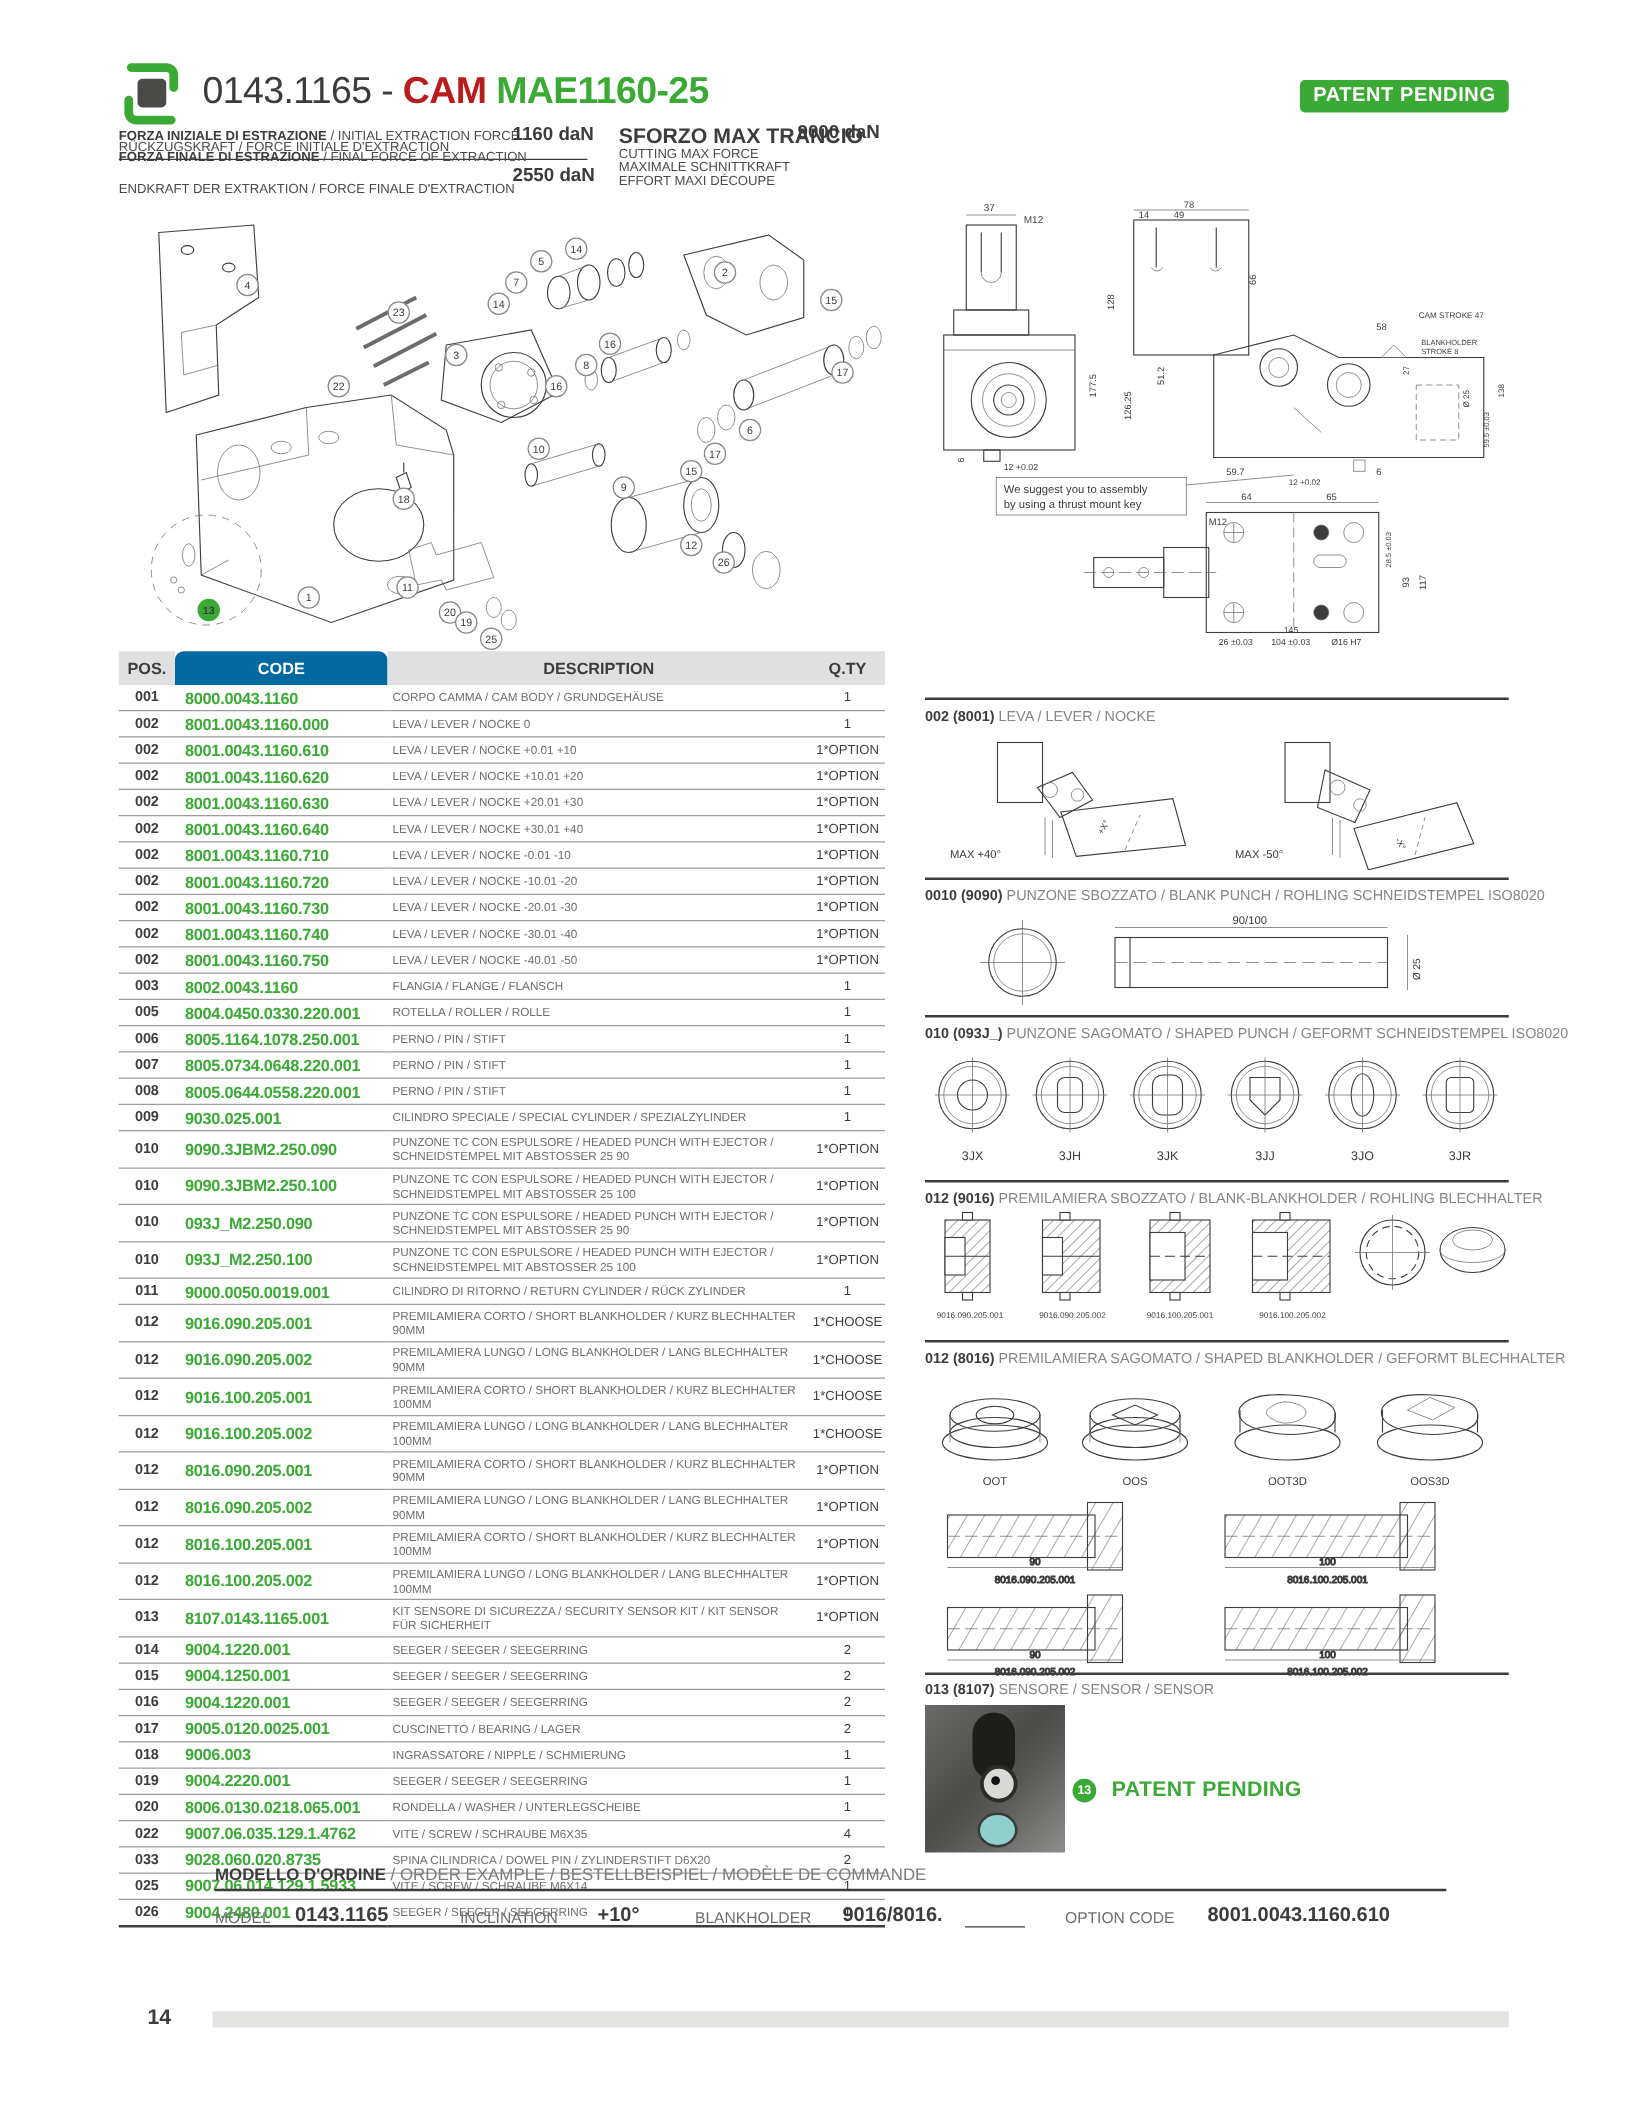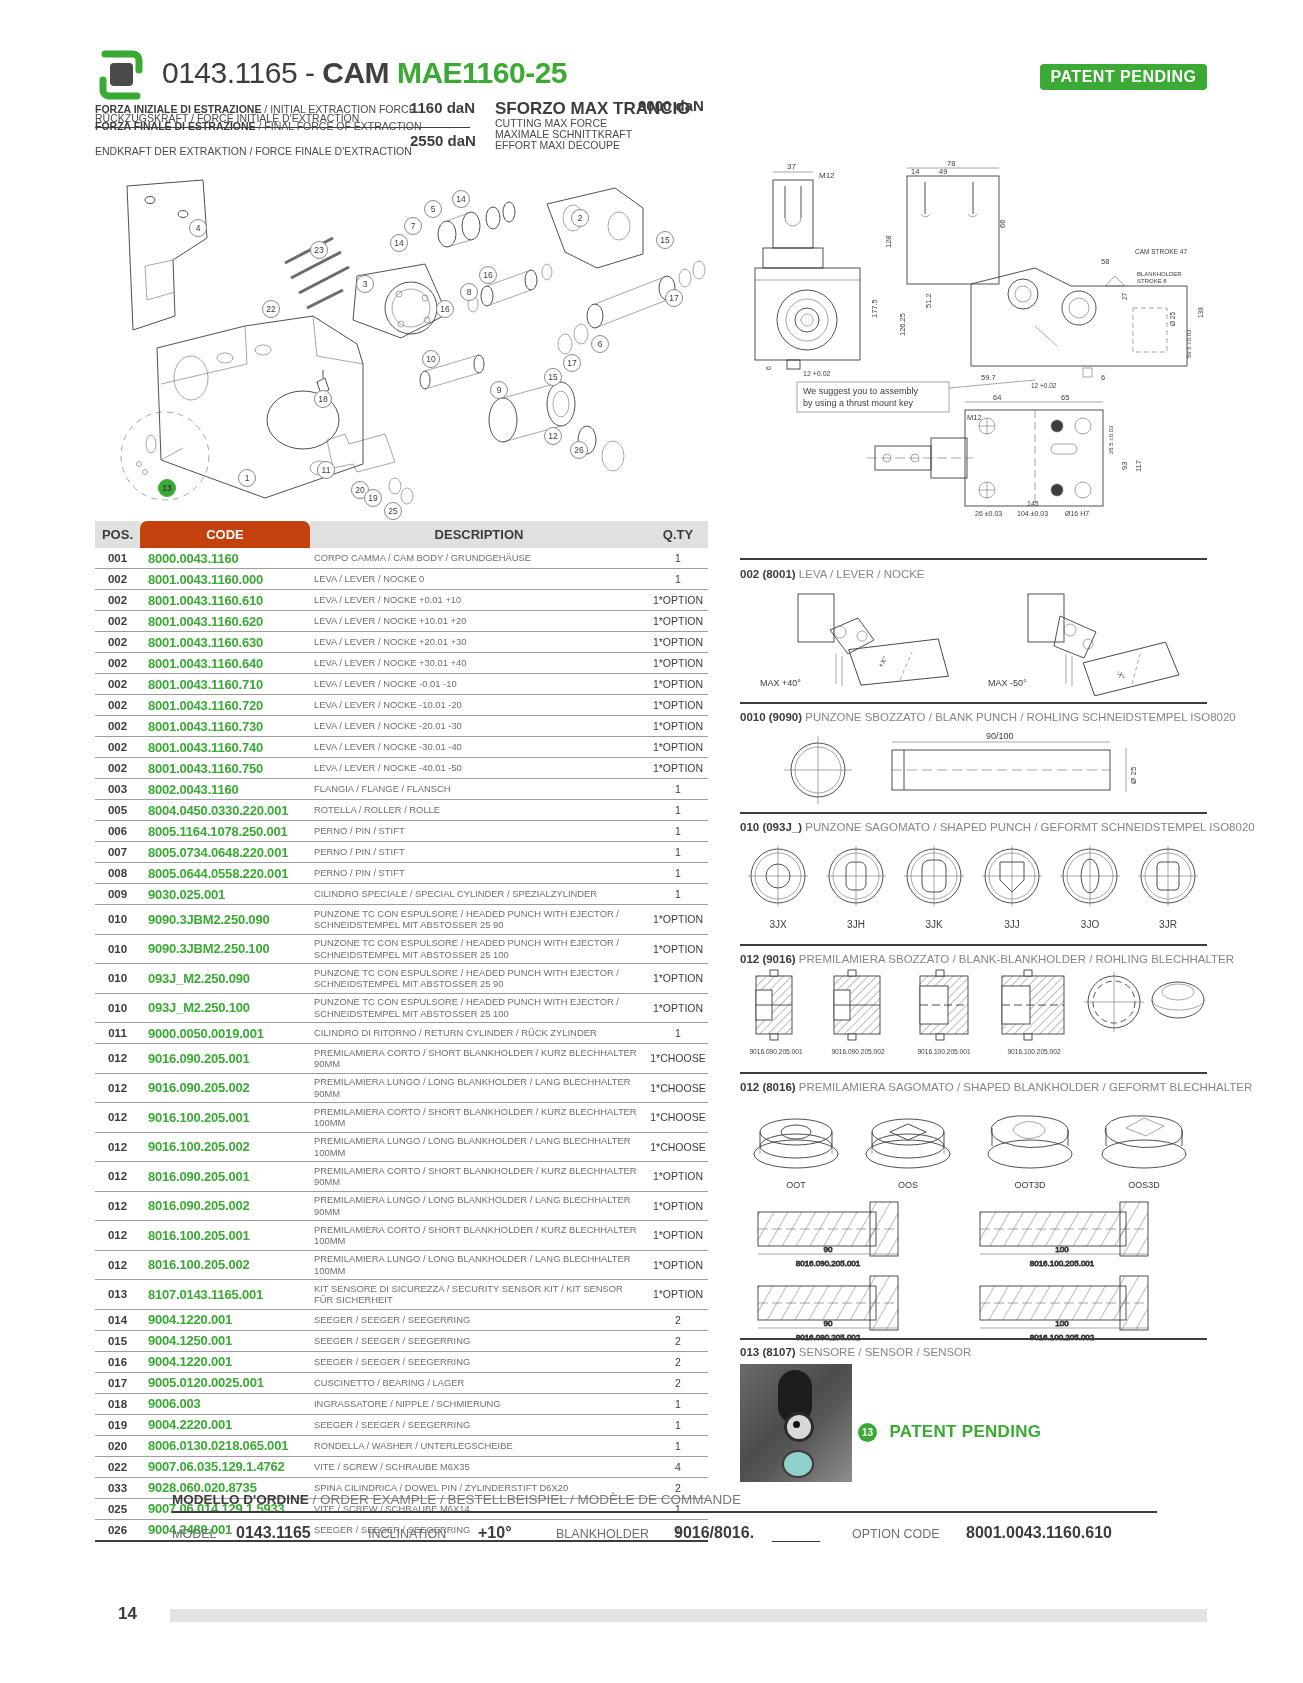--- a/index.html
+++ b/index.html
@@ -5,35 +5,35 @@
   html,body{margin:0;padding:0;}
   body{
     width:1303px;height:1683px;position:relative;background:#ffffff;
     font-family:"Liberation Sans", sans-serif;color:#3c3c3b;overflow:hidden;
   }
   .abs{position:absolute;}
   
   .logo{left:95px;top:50px;width:52px;height:50px;}
   .page-title{left:162px;top:56px;font-size:30px;letter-spacing:-0.5px;white-space:nowrap;}
   .page-title .code{font-weight:500;color:#3c3c3b;}
-  .page-title .cam{font-weight:700;color:#404040;}
+  .page-title .cam{font-weight:700;color:#b91c1c;}
   .page-title .model{font-weight:700;color:#3aaa35;}
   .patent-badge{left:1040px;top:64px;width:167px;height:26px;background:#3aaa35;border-radius:4px;
     color:#fff;font-weight:700;font-size:16px;text-align:center;line-height:26px;letter-spacing:0.5px;}
   
   .f-bold{font-weight:700;font-size:10.5px;}
   .f-reg{font-weight:400;font-size:10.5px;color:#4a4a49;}
   .f-val{font-weight:700;font-size:15px;}
   .f-rule{height:1px;background:#3c3c3b;}
   
   .parts-table{left:95px;top:521px;width:613px;}
   table{border-collapse:collapse;width:613px;table-layout:fixed;}
   col.c-pos{width:45px;} col.c-code{width:170px;} col.c-desc{width:338px;} col.c-qty{width:60px;}
   thead th{background:#e0e0e0;font-size:13px;font-weight:700;color:#3c3c3b;height:27px;padding:0;}
-  thead th.code-h{background:#c2410c;color:#fff;border-radius:7px 7px 0 0;}
+  thead th.code-h{background:#0369a1;color:#fff;border-radius:7px 7px 0 0;}
   tbody td{border-bottom:1px solid #9d9d9c;vertical-align:middle;padding:2.5px 0;}
   tbody td.pos{font-size:11.5px;font-weight:700;text-align:center;color:#3c3c3b;}
   tbody td.code{font-size:13px;font-weight:700;color:#3aaa35;padding-left:8px;letter-spacing:-0.2px;}
   tbody td.desc{font-size:9.4px;color:#706f6f;padding-left:4px;padding-right:6px;line-height:1.25;}
   tbody td.qty{font-size:10.5px;color:#3c3c3b;text-align:center;}
   tbody tr:last-child td{border-bottom:2px solid #3c3c3b;}
   
   .sec-rule{left:740px;width:467px;height:2px;background:#3c3c3b;}
   .sec-title{left:740px;font-size:11.5px;white-space:nowrap;}
   .sec-title b{font-weight:700;color:#3c3c3b;}

